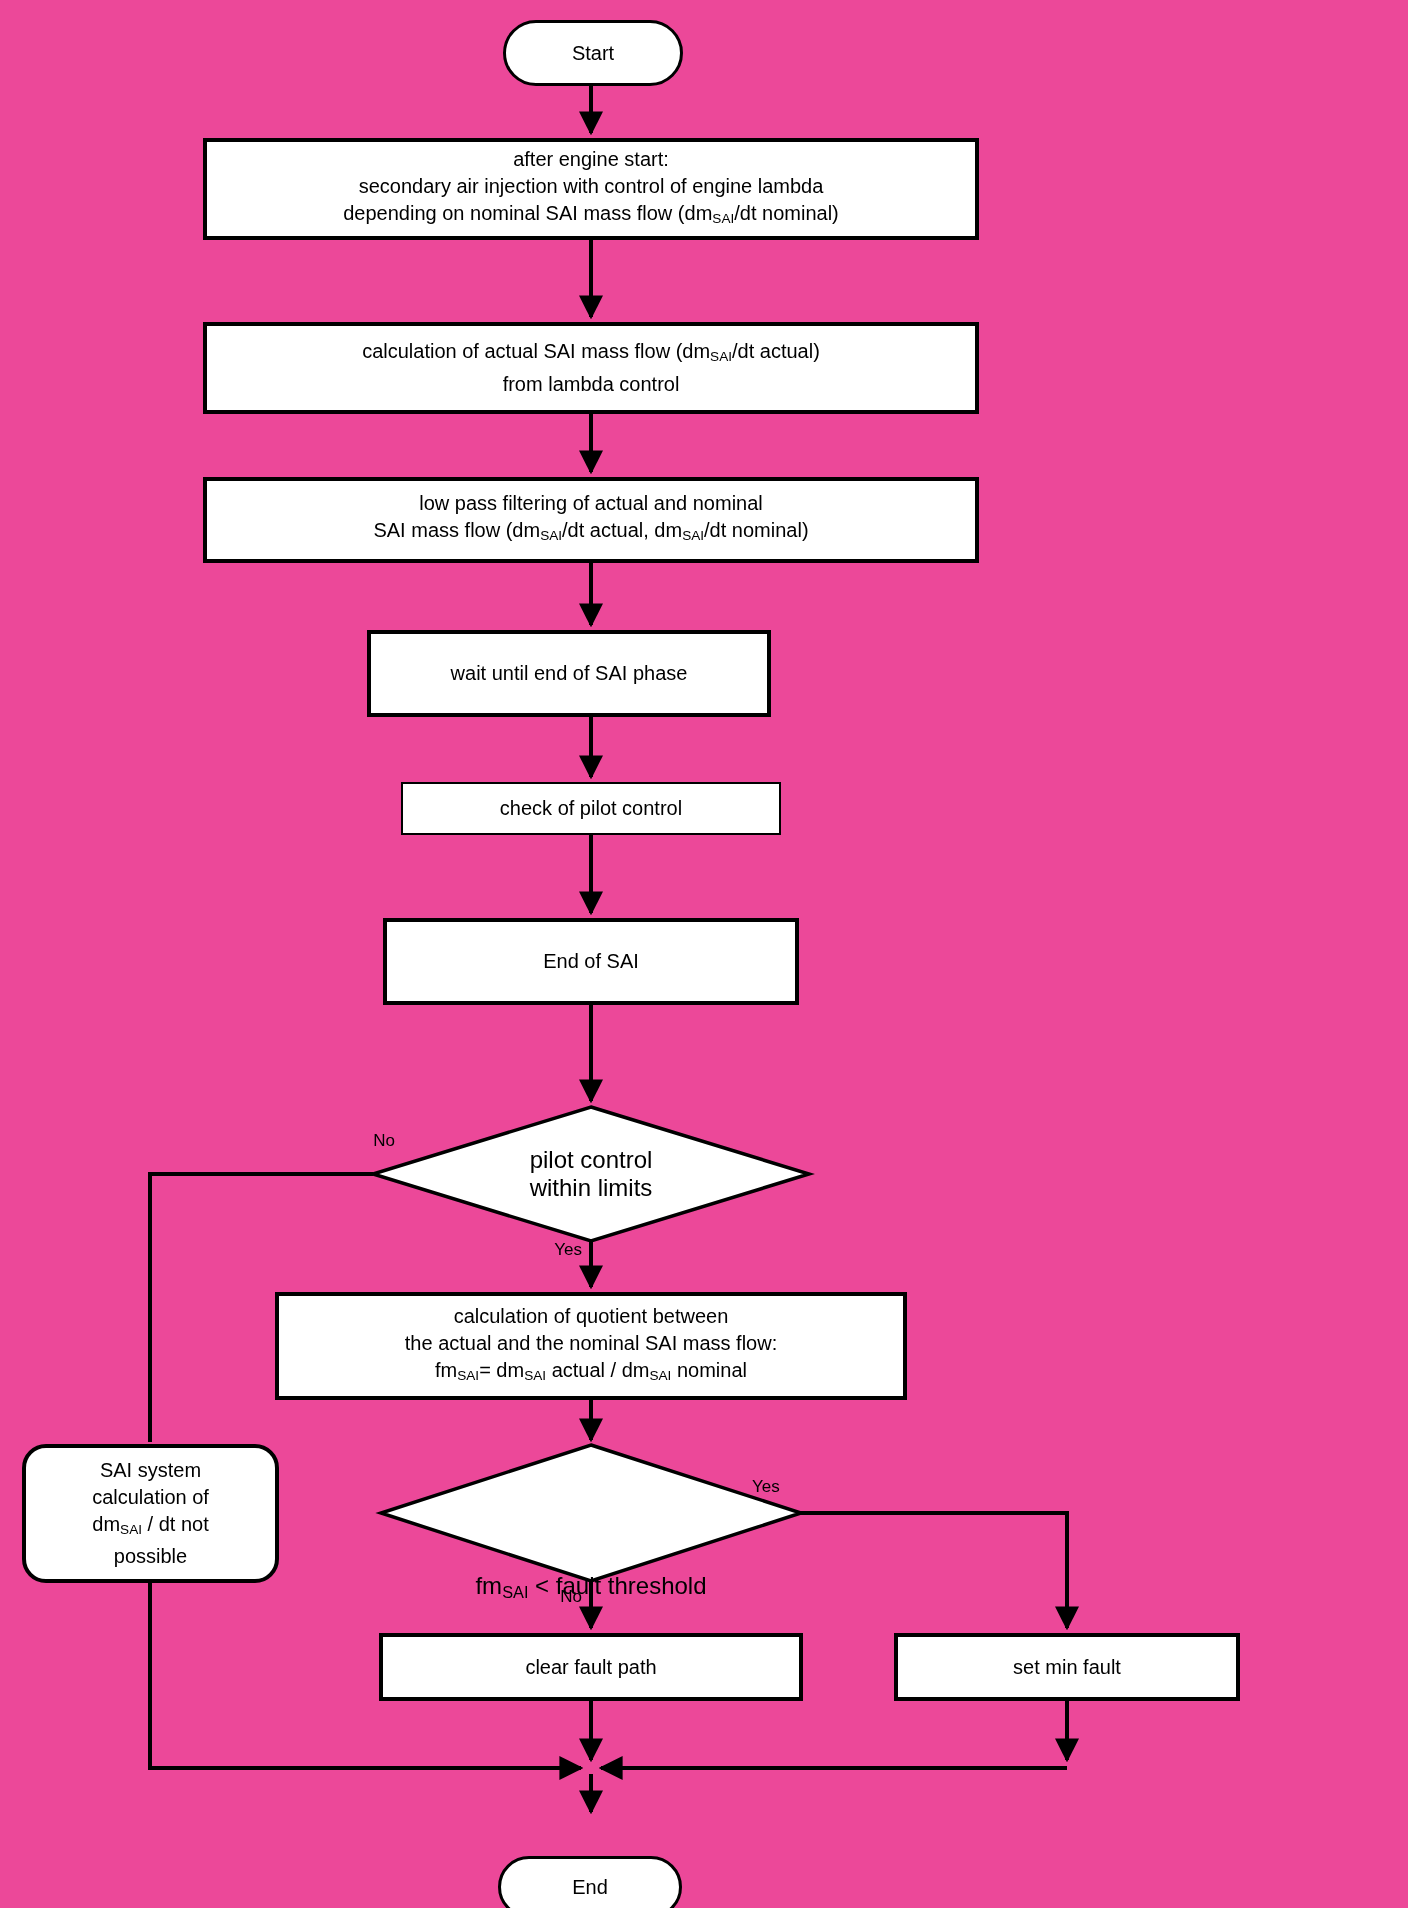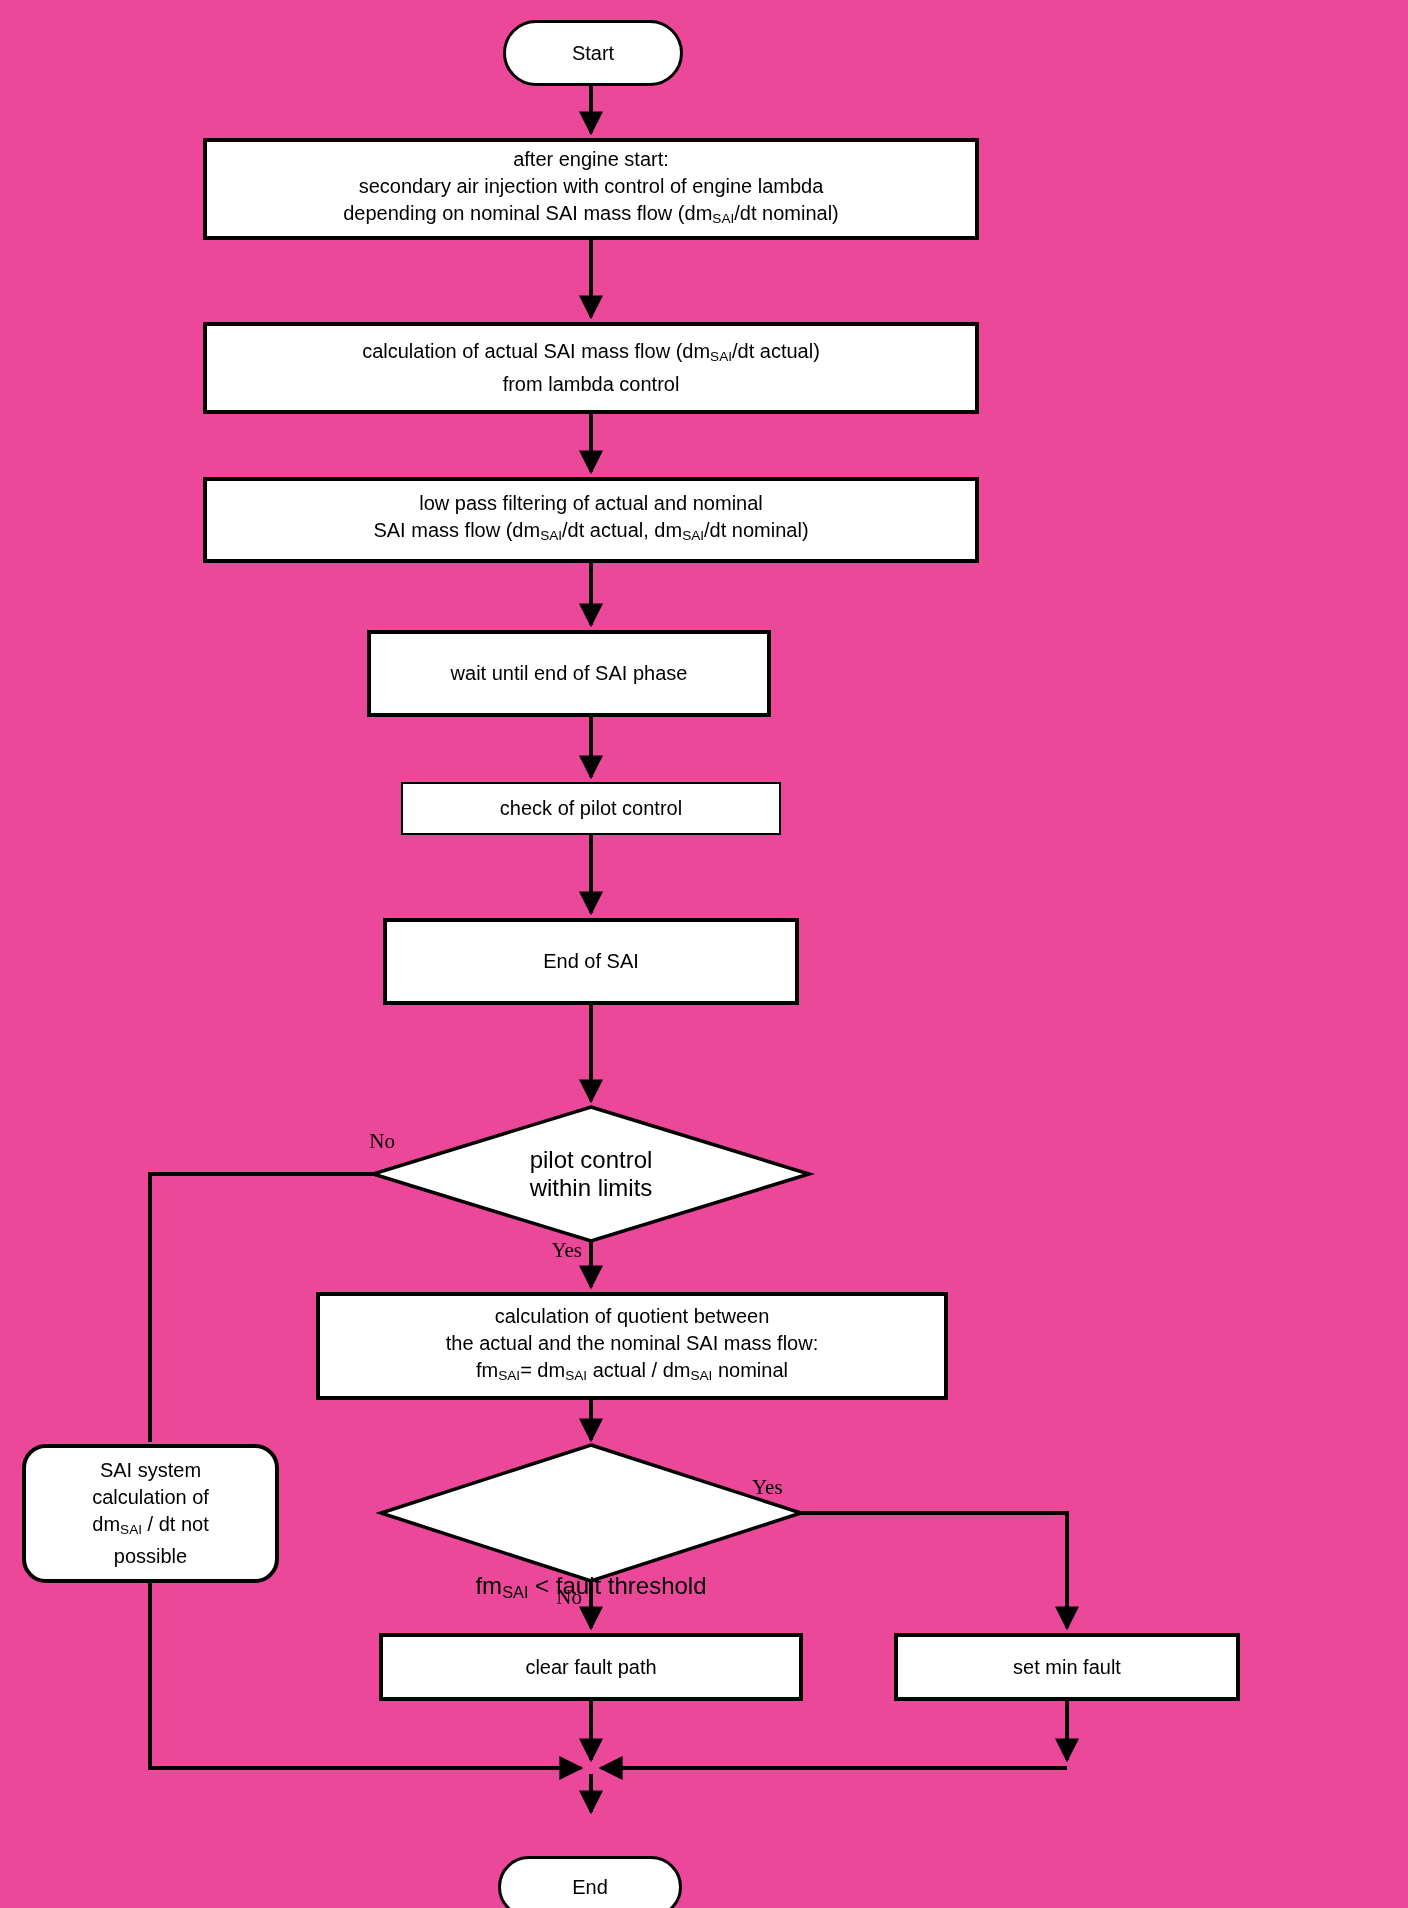--- a/index.html
+++ b/index.html
@@ -37,37 +37,36 @@
     display: flex;
     flex-direction: column;
     align-items: center;
     justify-content: flex-start;
     text-align: center;
     font-size: 24px;
     line-height: 28px;
   }
   .elabel {
     position: absolute;
-    font-size: 21px;
+    font-size: 17px;
     line-height: 22px;
     white-space: nowrap;
-    font-family: Liberation Serif, serif;
   }
   .sub { font-size: 0.68em; vertical-align: -0.25em; }
   .tline { white-space: nowrap; }
 
   
   #n-start        { left: 503px;  top: 20px;   width: 180px; height: 66px;  }
   #n-after-start  { left: 203px;  top: 138px;  width: 776px; height: 102px; }
   #n-calc-actual  { left: 203px;  top: 322px;  width: 776px; height: 92px; justify-content: center;  }
   #n-lowpass      { left: 203px;  top: 477px;  width: 776px; height: 86px;  }
   #n-wait         { left: 367px;  top: 630px;  width: 404px; height: 87px;  }
   #n-check-pilot  { left: 401px;  top: 782px;  width: 380px; height: 53px;  }
   #n-end-sai      { left: 383px;  top: 918px;  width: 416px; height: 87px;  }
-  #n-quotient     { left: 275px;  top: 1292px; width: 632px; height: 108px; margin-left: 41px; }
+  #n-quotient     { left: 275px;  top: 1292px; width: 632px; height: 108px; }
   #n-sai-system   { left: 22px;   top: 1444px; width: 257px; height: 139px; border-radius: 24px; }
   #n-clear-fault  { left: 379px;  top: 1633px; width: 424px; height: 68px;  }
   #n-set-min      { left: 894px;  top: 1633px; width: 346px; height: 68px;  }
   #n-end          { left: 498px;  top: 1818px; width: 184px; height: 62px; margin-top: 38px;  }
 
   #t-decision1    { left: 466px;  top: 1146px; width: 250px; }
   #t-decision2    { left: 441px;  top: 1524px; width: 300px; margin-top: 48px; }
 
   #l-d1-no  { left: 340px; top: 1130px; width: 55px; text-align: right; }
   #l-d1-yes { left: 520px; top: 1239px; width: 62px; text-align: right; }

